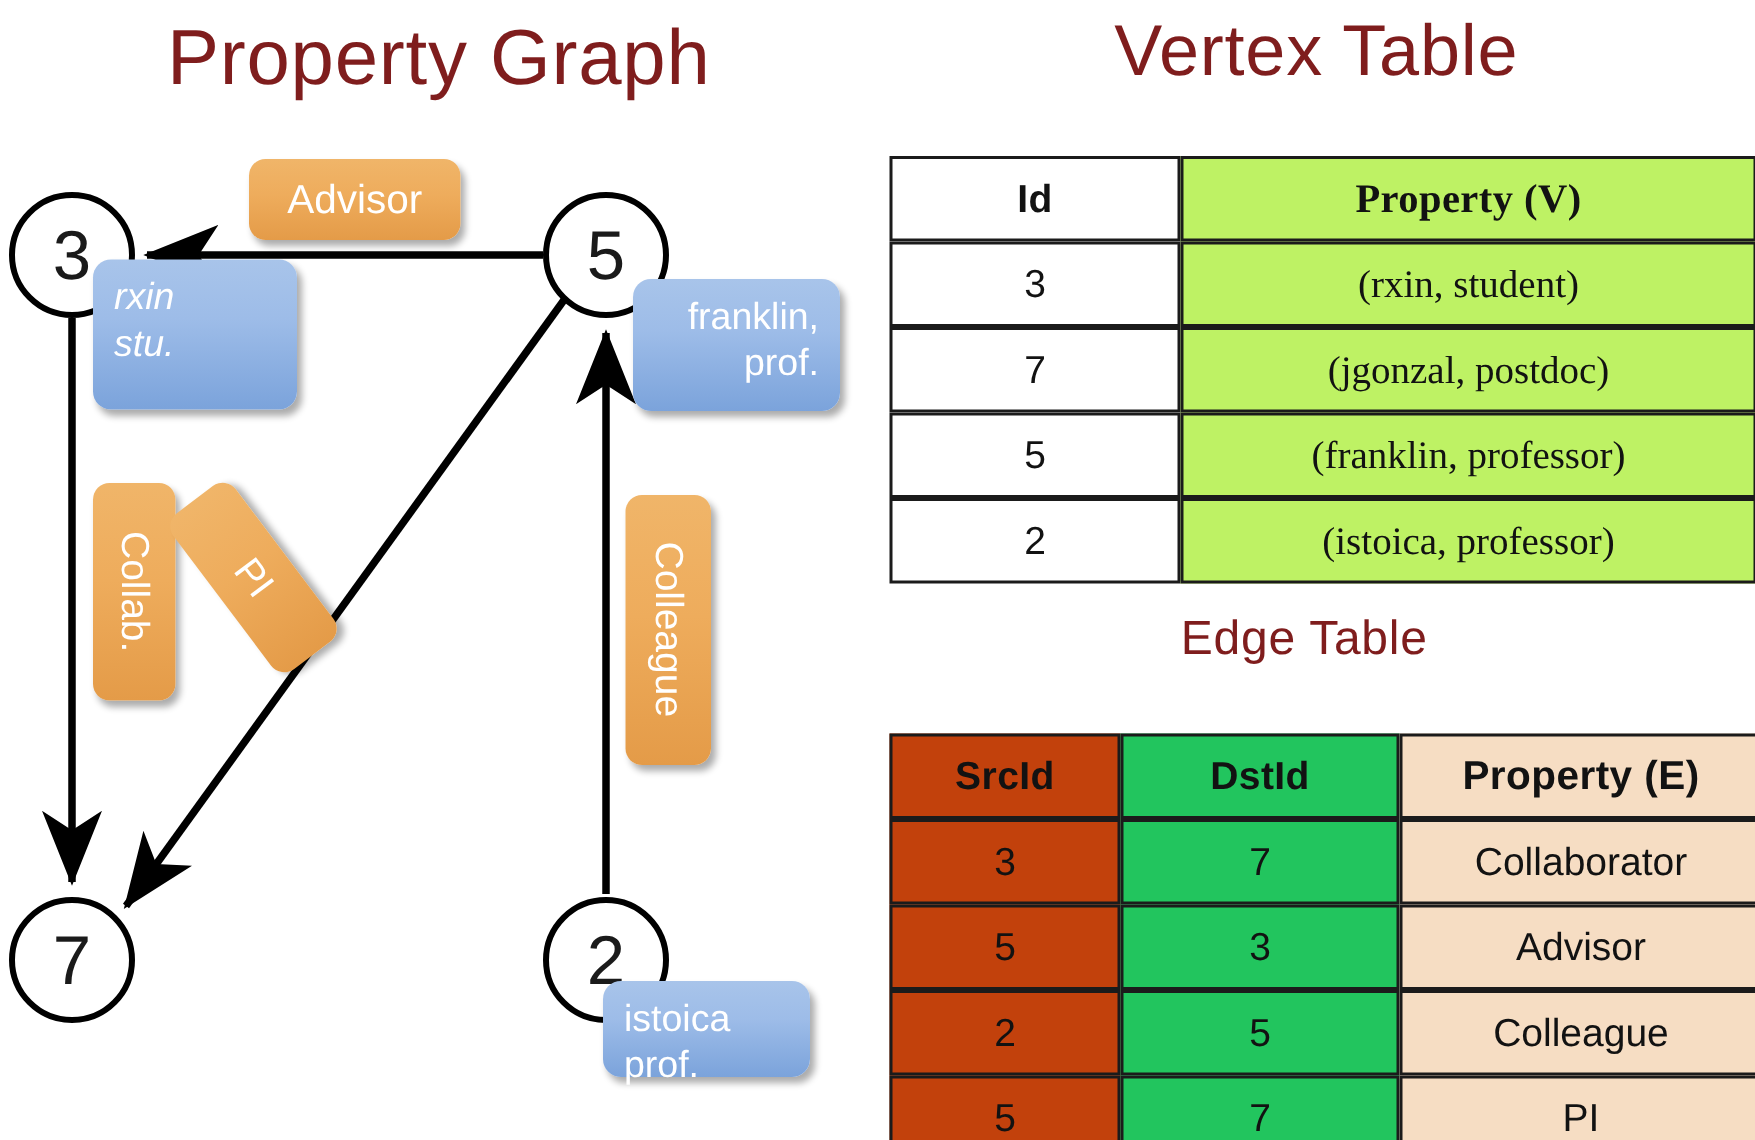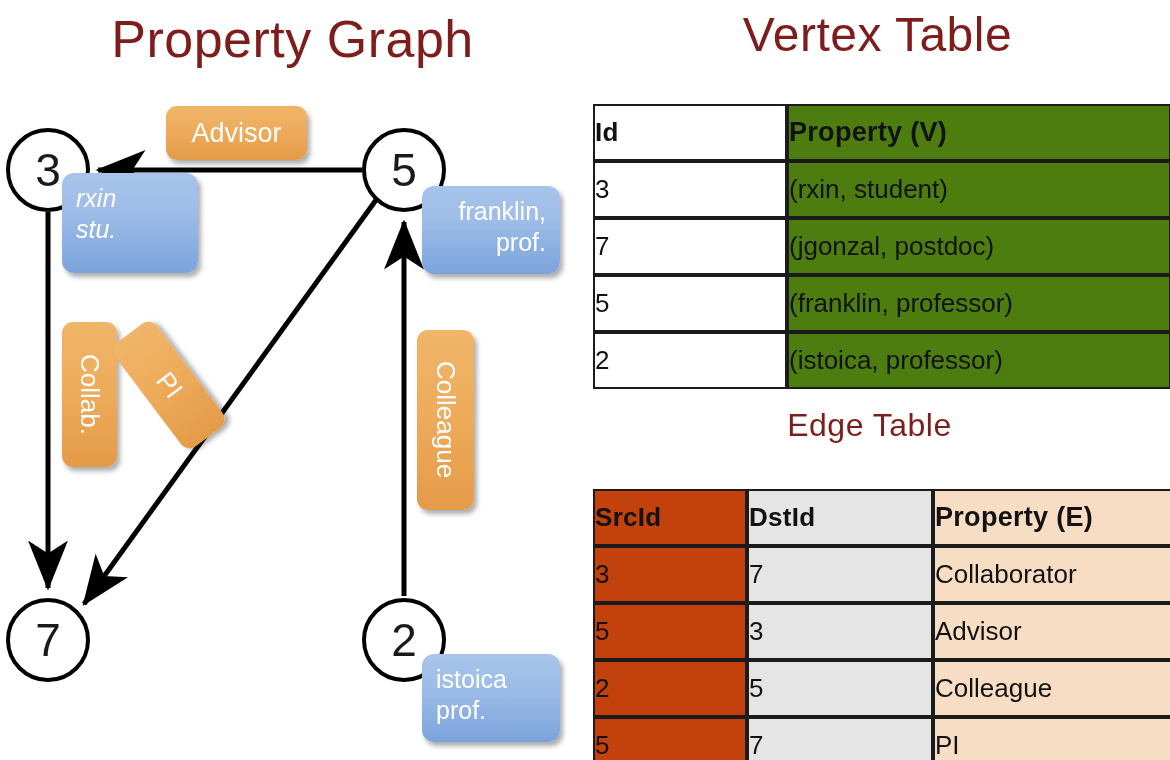--- a/index.html
+++ b/index.html
@@ -99,21 +99,21 @@
     font-weight: 300;
     font-size: 25px;
     line-height: 31px;
     padding: 10px 14px;
     box-sizing: border-box;
     white-space: pre-line;
   }
   #prop-rxin     { left: 62px;  top: 173px; width: 136px; height: 100px; font-style: italic; }
   #prop-franklin { left: 422px; top: 186px; width: 138px; height: 88px; text-align: right; }
   #prop-jgonzal  { left: 62px;  top: 654px; width: 140px; height: 88px; }
-  #prop-istoica  { left: 422px; top: 654px; width: 138px; height: 88px; }
+  #prop-istoica  { left: 402px; top: 654px; width: 138px; height: 64px; }
 
   
   .edge-label {
     position: absolute;
     border-radius: 11px;
     background: linear-gradient(to bottom, #f0b569 0%, #eeac5c 45%, #e49b48 100%);
     box-shadow: 3px 4px 5px rgba(0,0,0,0.33);
     color: #ffffff;
     font-family: "Liberation Sans", sans-serif;
     font-weight: 300;
@@ -153,49 +153,49 @@
   .tbl {
     position: absolute;
     border-collapse: separate;
     border-spacing: 0;
     font-family: "Liberation Sans", sans-serif;
     font-weight: 300;
     table-layout: fixed;
   }
   .tbl td, .tbl th {
     border: 2px solid #1b1b1b;
-    text-align: left;
+    text-align: center;
     vertical-align: middle;
     font-weight: 300;
     color: #121212;
     padding: 0;
   }
   .tbl th {
     font-weight: bold;
     letter-spacing: 0.3px;
   }
 
   #vertex-table {
     left: 593px;
     top: 104px;
     width: 570px;
   }
   #vertex-table th, #vertex-table td { height: 53px; font-size: 26px; }
   #vertex-table .col-id   { width: 190px; background: #ffffff; }
-  #vertex-table .col-prop { width: 380px; background: #4d7c0f; }
+  #vertex-table .col-prop { width: 380px; background: #bef264; font-family: Liberation Serif, serif; }
   #vertex-table th.col-prop { font-size: 27px; }
 
   #edge-table {
     left: 593px;
     top: 489px;
     width: 570px;
   }
   #edge-table th, #edge-table td { height: 53px; font-size: 26px; }
   #edge-table .col-src { width: 150px; background: #c2410c; }
-  #edge-table .col-dst { width: 182px; background: #e5e5e5; }
+  #edge-table .col-dst { width: 182px; background: #22c55e; }
   #edge-table .col-pe  { width: 238px; background: #f6ddc3; }
   #edge-table th.col-pe { font-size: 27px; }
 </style>
 </head>
 <body>
 
 <div class="title" id="title-property-graph">Property Graph</div>
 <div class="title" id="title-vertex-table">Vertex Table</div>
 <div class="title" id="title-edge-table">Edge Table</div>
 

